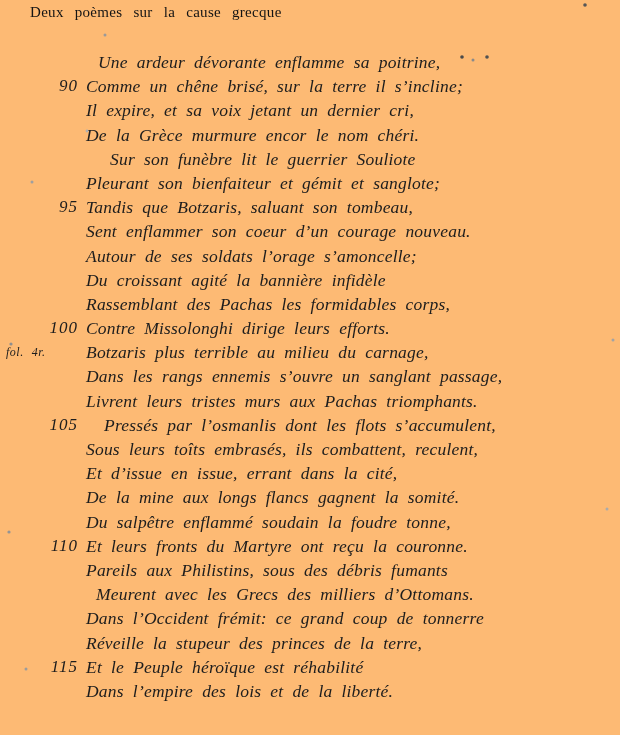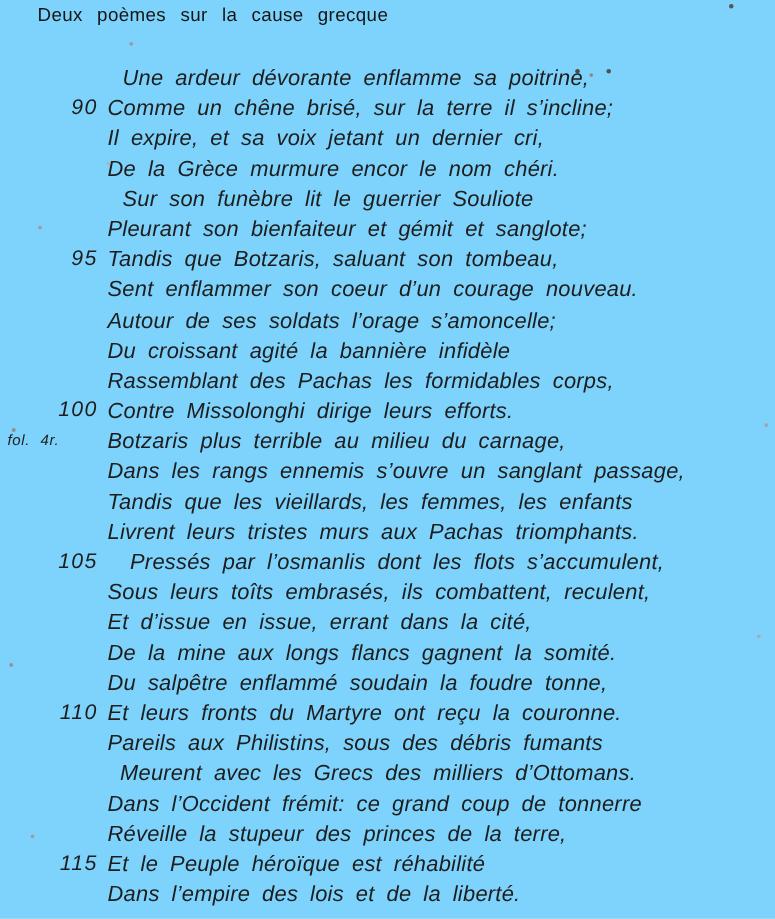--- a/index.html
+++ b/index.html
@@ -8,22 +8,22 @@
   }
   body {
     width: 620px;
     height: 735px;
     background: #ffffff;
   }
   .page {
     position: relative;
     width: 620px;
     height: 735px;
-    background: #7dd3fc;
-    font-family: Liberation Sans, sans-serif;
+    background: #fdba74;
+    font-family: Liberation Serif, serif;
     color: #1d1d1d;
     overflow: hidden;
   }
   .header {
     position: absolute;
     left: 30px;
     top: 4px;
     font-size: 15px;
     font-style: normal;
     word-spacing: 7px;
@@ -98,31 +98,30 @@
 <body>
 
 <div class="page">
   <div class="header">Deux poèmes sur la cause grecque</div>
 
   <div class="poem" id="poem">
       <div class="verse-line"><span class="verse-text" style="margin-left: 12px;">Une ardeur dévorante enflamme sa poitrine,</span></div>
       <div class="verse-line"><span class="line-number">90</span><span class="verse-text">Comme un chêne brisé, sur la terre il s’incline;</span></div>
       <div class="verse-line"><span class="verse-text">Il expire, et sa voix jetant un dernier cri,</span></div>
       <div class="verse-line"><span class="verse-text">De la Grèce murmure encor le nom chéri.</span></div>
-      <div class="verse-line"><span class="verse-text" style="margin-left: 12px;">Sur son funèbre lit le guerrier Souliote</span></div>
+      <div class="verse-line"><span class="verse-text" style="margin-left: 24px;">Sur son funèbre lit le guerrier Souliote</span></div>
       <div class="verse-line"><span class="verse-text">Pleurant son bienfaiteur et gémit et sanglote;</span></div>
       <div class="verse-line"><span class="line-number">95</span><span class="verse-text">Tandis que Botzaris, saluant son tombeau,</span></div>
       <div class="verse-line"><span class="verse-text">Sent enflammer son coeur d’un courage nouveau.</span></div>
       <div class="verse-line"><span class="verse-text">Autour de ses soldats l’orage s’amoncelle;</span></div>
       <div class="verse-line"><span class="verse-text">Du croissant agité la bannière infidèle</span></div>
       <div class="verse-line"><span class="verse-text">Rassemblant des Pachas les formidables corps,</span></div>
       <div class="verse-line"><span class="line-number">100</span><span class="verse-text">Contre Missolonghi dirige leurs efforts.</span></div>
       <div class="verse-line"><span class="margin-note">fol. 4r.</span><span class="verse-text">Botzaris plus terrible au milieu du carnage,</span></div>
       <div class="verse-line"><span class="verse-text">Dans les rangs ennemis s’ouvre un sanglant passage,</span></div>
-      <div class="verse-line"><span class="verse-text">Tandis que les vieillards, les femmes, les enfants</span></div>
       <div class="verse-line"><span class="verse-text">Livrent leurs tristes murs aux Pachas triomphants.</span></div>
       <div class="verse-line"><span class="line-number">105</span><span class="verse-text" style="margin-left: 18px; text-align: right;">Pressés par l’osmanlis dont les flots s’accumulent,</span></div>
       <div class="verse-line"><span class="verse-text">Sous leurs toîts embrasés, ils combattent, reculent,</span></div>
       <div class="verse-line"><span class="verse-text">Et d’issue en issue, errant dans la cité,</span></div>
       <div class="verse-line"><span class="verse-text">De la mine aux longs flancs gagnent la somité.</span></div>
       <div class="verse-line"><span class="verse-text">Du salpêtre enflammé soudain la foudre tonne,</span></div>
       <div class="verse-line"><span class="line-number">110</span><span class="verse-text">Et leurs fronts du Martyre ont reçu la couronne.</span></div>
       <div class="verse-line"><span class="verse-text">Pareils aux Philistins, sous des débris fumants</span></div>
       <div class="verse-line"><span class="verse-text" style="margin-left: 10px;">Meurent avec les Grecs des milliers d’Ottomans.</span></div>
       <div class="verse-line"><span class="verse-text">Dans l’Occident frémit: ce grand coup de tonnerre</span></div>

